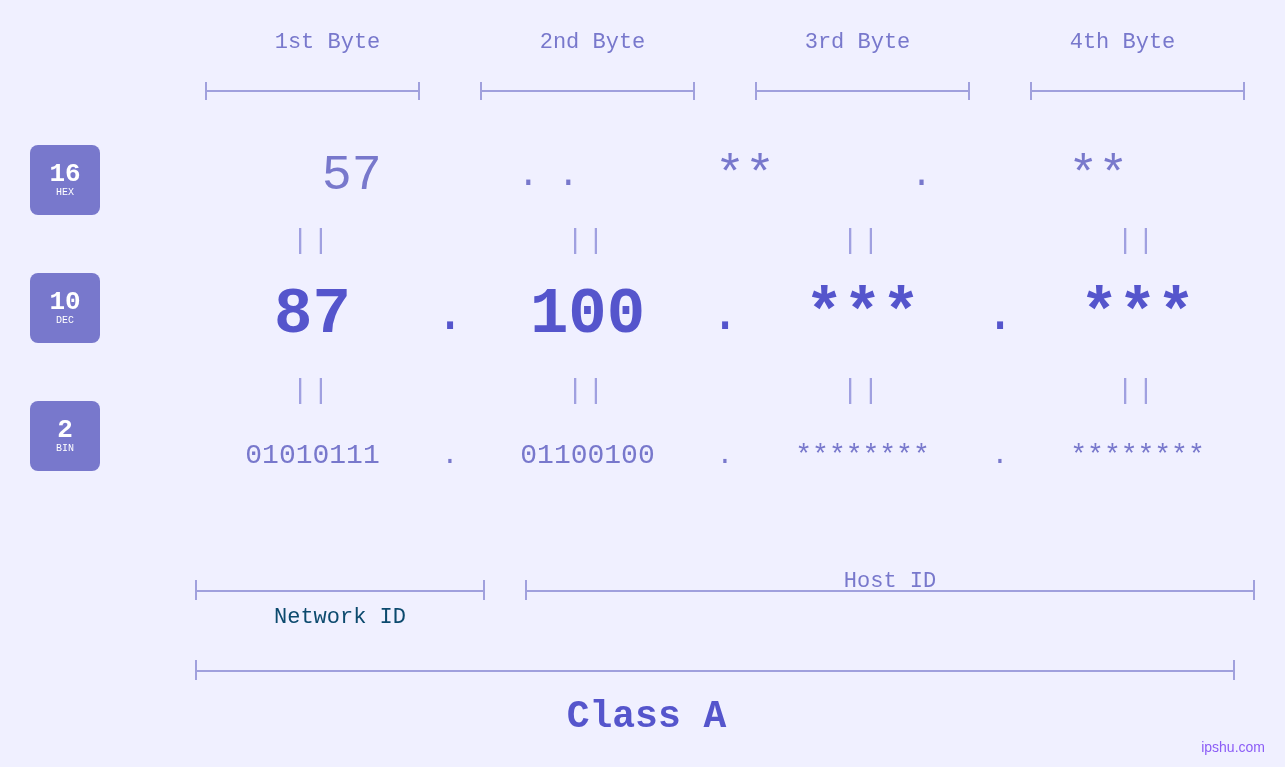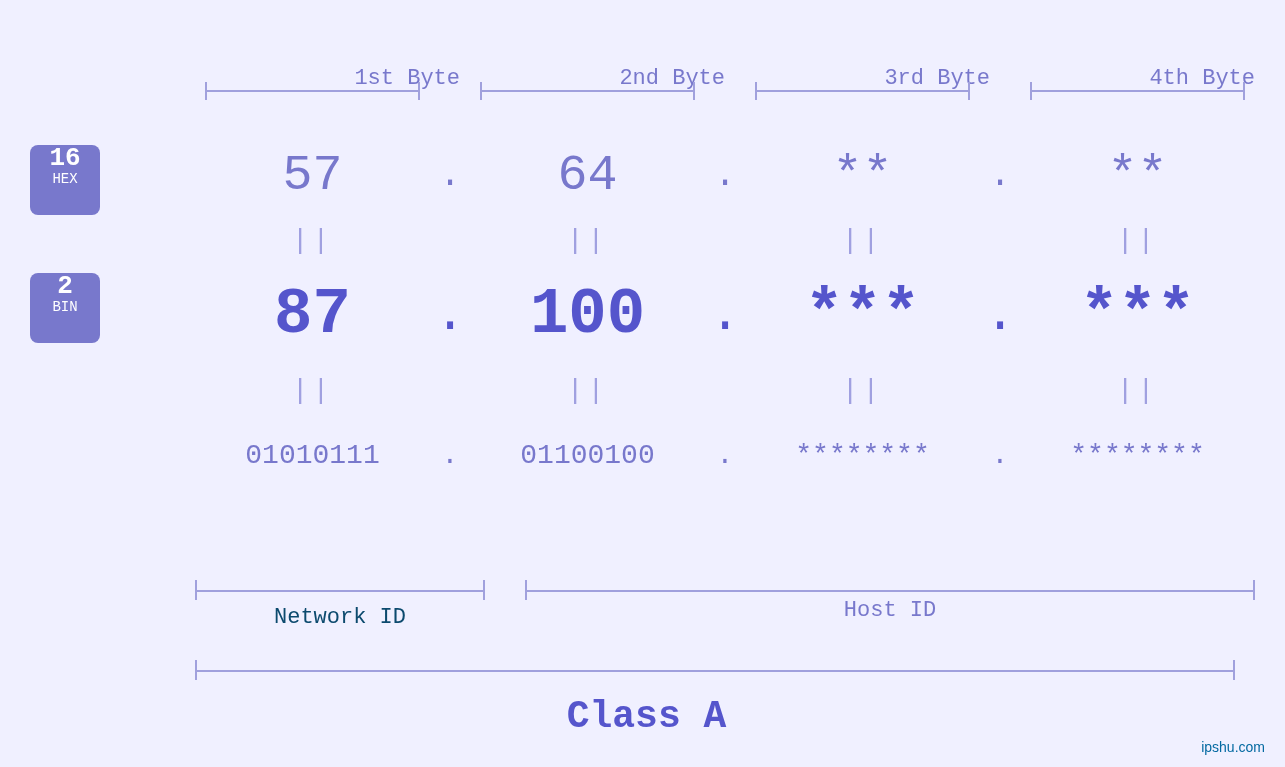--- a/index.html
+++ b/index.html
@@ -23,25 +23,24 @@
     .byte-headers {
       display: flex;
       position: absolute;
       top: 30px;
       left: 195px;
       width: 1060px;
     }
 
     .byte-header {
       flex: 1;
-      text-align: right;
+      text-align: center;
       color: #7878cc;
       font-size: 22px;
       font-family: 'Courier New', Courier, monospace;
-      margin-top: 36px;
     }
 
     
     .bracket-row {
       display: flex;
       position: absolute;
       top: 80px;
       left: 195px;
       width: 1060px;
     }
@@ -85,32 +84,33 @@
 
     .base-label {
       background: #7878cc;
       color: white;
       border-radius: 8px;
       width: 70px;
       height: 70px;
       display: flex;
       flex-direction: column;
       align-items: center;
+      justify-content: center;
       font-size: 18px;
       font-family: 'Courier New', Courier, monospace;
     }
 
     .base-label .base-number {
       font-size: 26px;
       font-weight: bold;
       line-height: 1;
     }
 
     .base-label .base-name {
-      font-size: 14px;
+      font-size: 10px;
       line-height: 1.2;
     }
 
     
     .data-rows {
       position: absolute;
       top: 130px;
       left: 195px;
       width: 1060px;
     }
@@ -244,21 +244,21 @@
       left: 195px;
       width: 290px;
       text-align: center;
       color: #0c4a6e;
       font-size: 22px;
       font-family: 'Courier New', Courier, monospace;
     }
 
     .host-label {
       position: absolute;
-      top: 598px;
+      top: 569px;
       left: 525px;
       width: 730px;
       text-align: center;
       color: #7878cc;
       font-size: 22px;
       font-family: 'Courier New', Courier, monospace;
     }
 
     
     .class-bracket {
@@ -299,21 +299,21 @@
       font-size: 38px;
       font-family: 'Courier New', Courier, monospace;
       font-weight: bold;
       padding-left: 48px;
     }
 
     .watermark {
       position: absolute;
       bottom: 12px;
       right: 20px;
-      color: #0369a1;
+      color: #8b5cf6;
       font-size: 14px;
       font-family: Arial, sans-serif;
     }
   </style>
 </head>
 <body>
 
 <div class="container">
 
   <div class="byte-headers">
@@ -339,32 +339,35 @@
     <div class="bracket">
         <div class="right-arm"></div>
       </div>
   </div>
 
   <div class="base-labels" style="top: 145px;">
     <div class="base-label" style="margin-bottom: 58px;">
       <span class="base-number">16</span>
       <span class="base-name">HEX</span>
     </div>
+    <div class="base-label" style="margin-bottom: 58px;">
+      <span class="base-number">10</span>
+      <span class="base-name">DEC</span>
+    </div>
     <div class="base-label">
       <span class="base-number">2</span>
       <span class="base-name">BIN</span>
     </div>
   </div>
 
   <div class="data-rows">
 
     <div class="data-row hex-row">
       <div class="cell">57</div>
       <div class="dot">.</div>
-      <div class="cell">64</div>
       <div class="dot">.</div>
       <div class="cell">**</div>
       <div class="dot">.</div>
       <div class="cell">**</div>
     </div>
 
     <div class="data-row eq-row">
       <div class="cell">||</div>
       <div class="dot"></div>
       <div class="cell">||</div>

